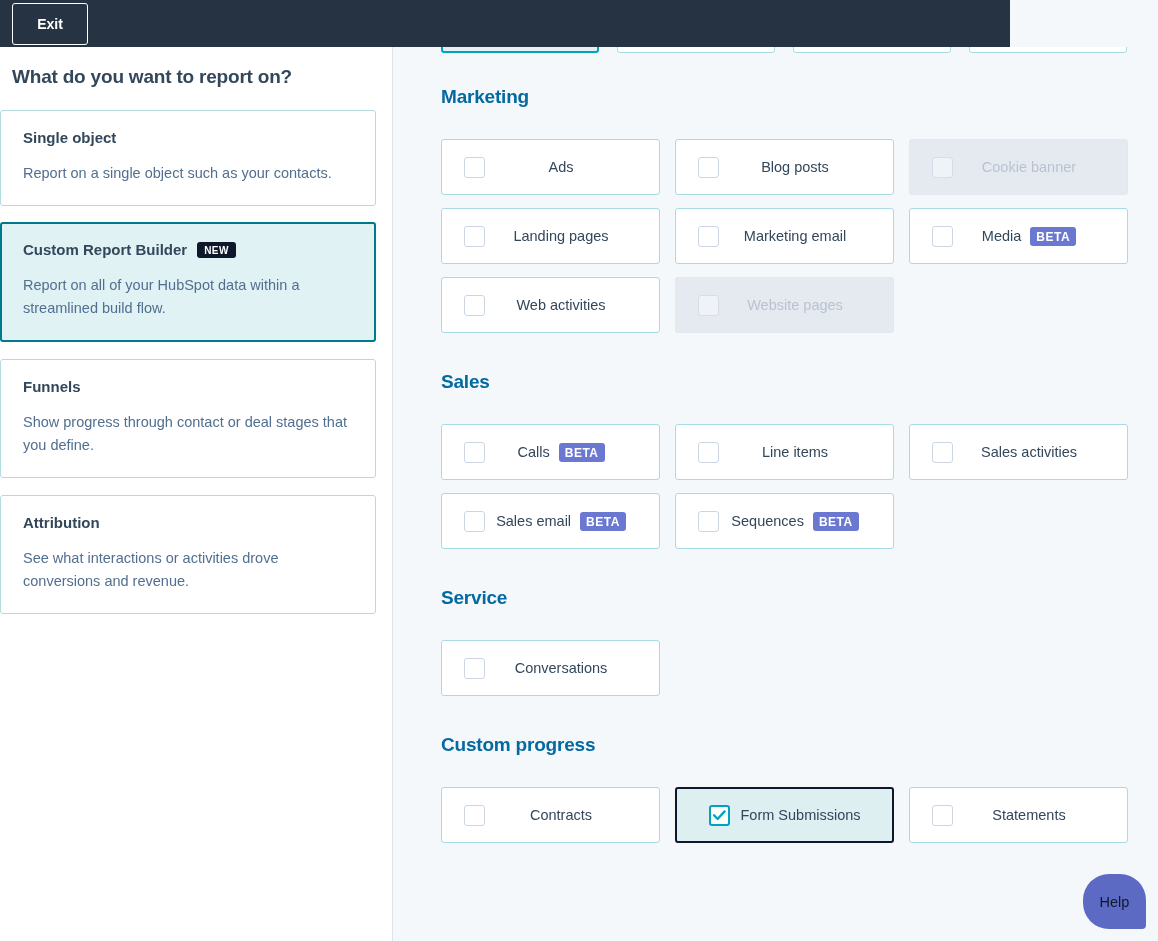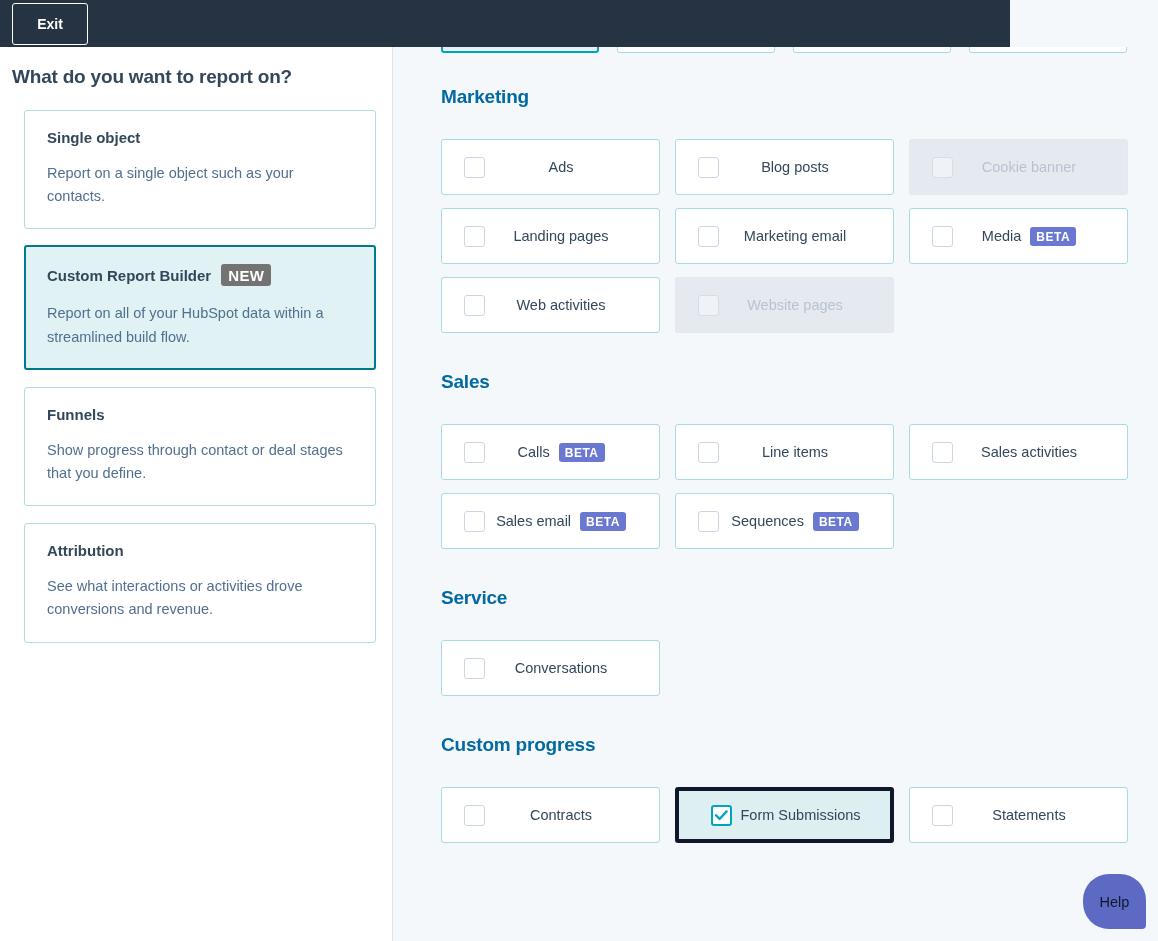--- a/index.html
+++ b/index.html
@@ -54,41 +54,41 @@
     background: #ffffff;
     border-right: 1px solid #dfe3eb;
     overflow: hidden;
   }
   #sidebar-title {
     margin: 19px 0 0 12px;
     font-size: 19px; font-weight: 700; color: #33475b;
     letter-spacing: -0.2px;
   }
   .report-card {
-    margin: 0 16px 0 24px;
+    margin: 0 16px 0 0;
     border: 1px solid #b3dbe0;
     border-radius: 3px;
     background: #ffffff;
     padding: 18px 22px 20px 22px;
     cursor: pointer;
   }
   .report-card.selected {
     border: 2px solid #00798c;
     background: #e0f2f4;
     padding: 17px 21px 19px 21px;
   }
   .report-card-title-row {
     display: flex; align-items: center; gap: 10px;
   }
   .report-card-title {
     font-size: 15px; font-weight: 700; color: #33475b;
   }
   .badge-new {
-    background: #737373; color: #ffffff;
-    font-size: 15px; font-weight: 700; letter-spacing: .4px;
+    background: #0f172a; color: #ffffff;
+    font-size: 10px; font-weight: 700; letter-spacing: .4px;
     padding: 3px 7px 2px 7px; border-radius: 3px;
   }
   .report-card-desc {
     margin-top: 16px;
     font-size: 14.5px; color: #516f90; line-height: 1.6;
   }
 
   
   #main {
     position: absolute; top: 47px; left: 394px;
@@ -123,21 +123,21 @@
   .obj-card {
     width: 219px; height: 56px;
     border: 1px solid #a7dce4; border-radius: 3px;
     background: #ffffff;
     display: flex; align-items: center;
     padding-left: 22px;
     cursor: pointer;
     position: relative;
   }
   .obj-card.selected {
-    border: 4px solid #0f172a;
+    border: 2px solid #0f172a;
     background: #ddeff1;
     padding-left: 32px;
   }
   .obj-card.disabled {
     border: 1px solid #e3e8ef;
     background: #e5eaf1;
     cursor: default;
   }
   .cb {
     width: 21px; height: 21px;

